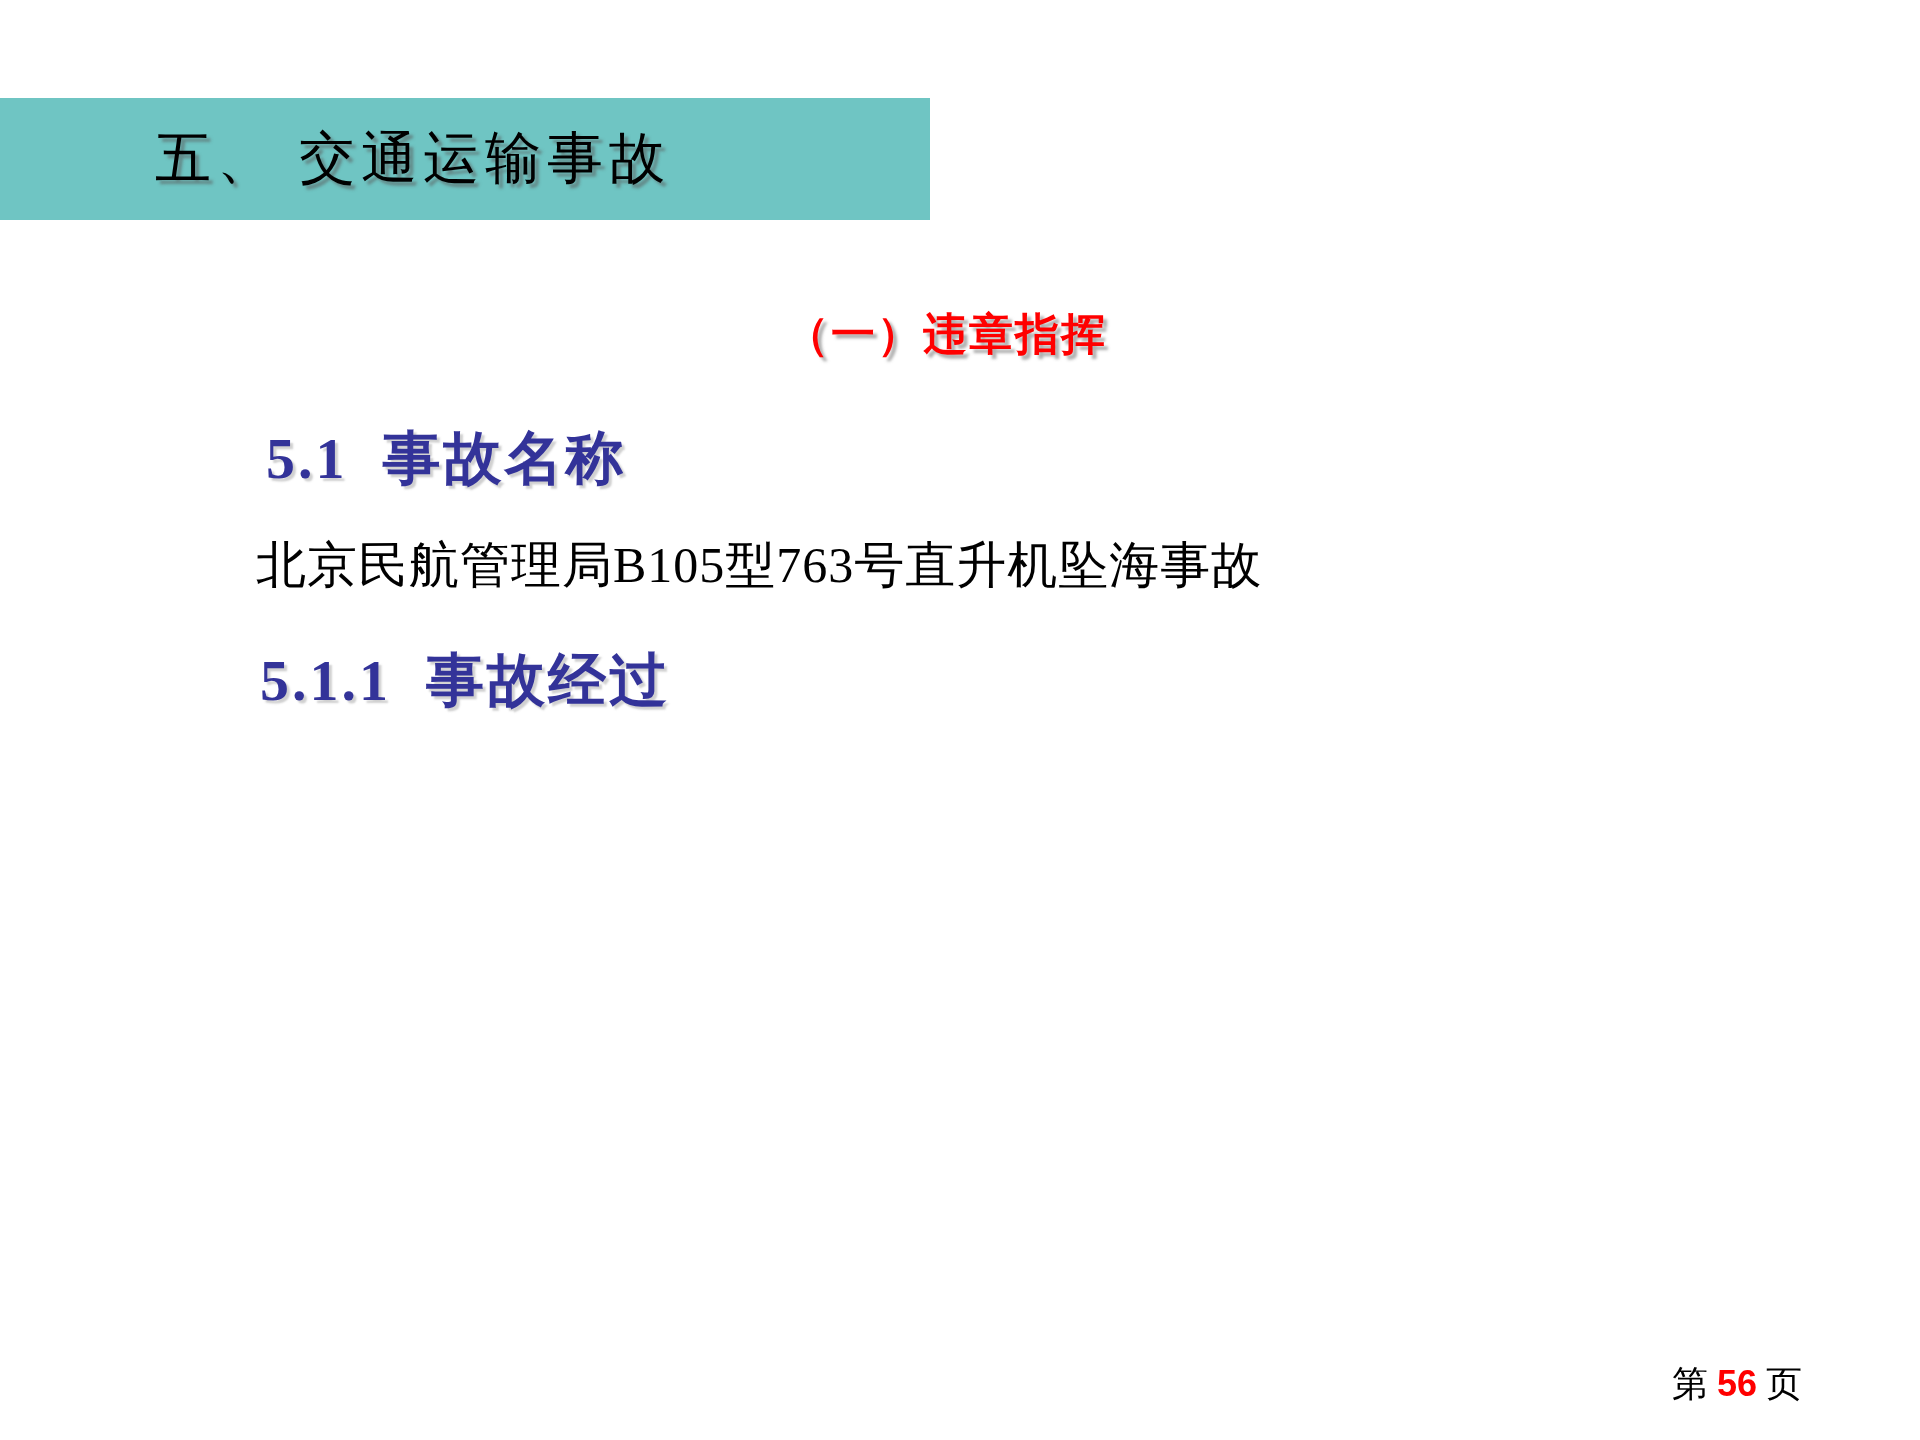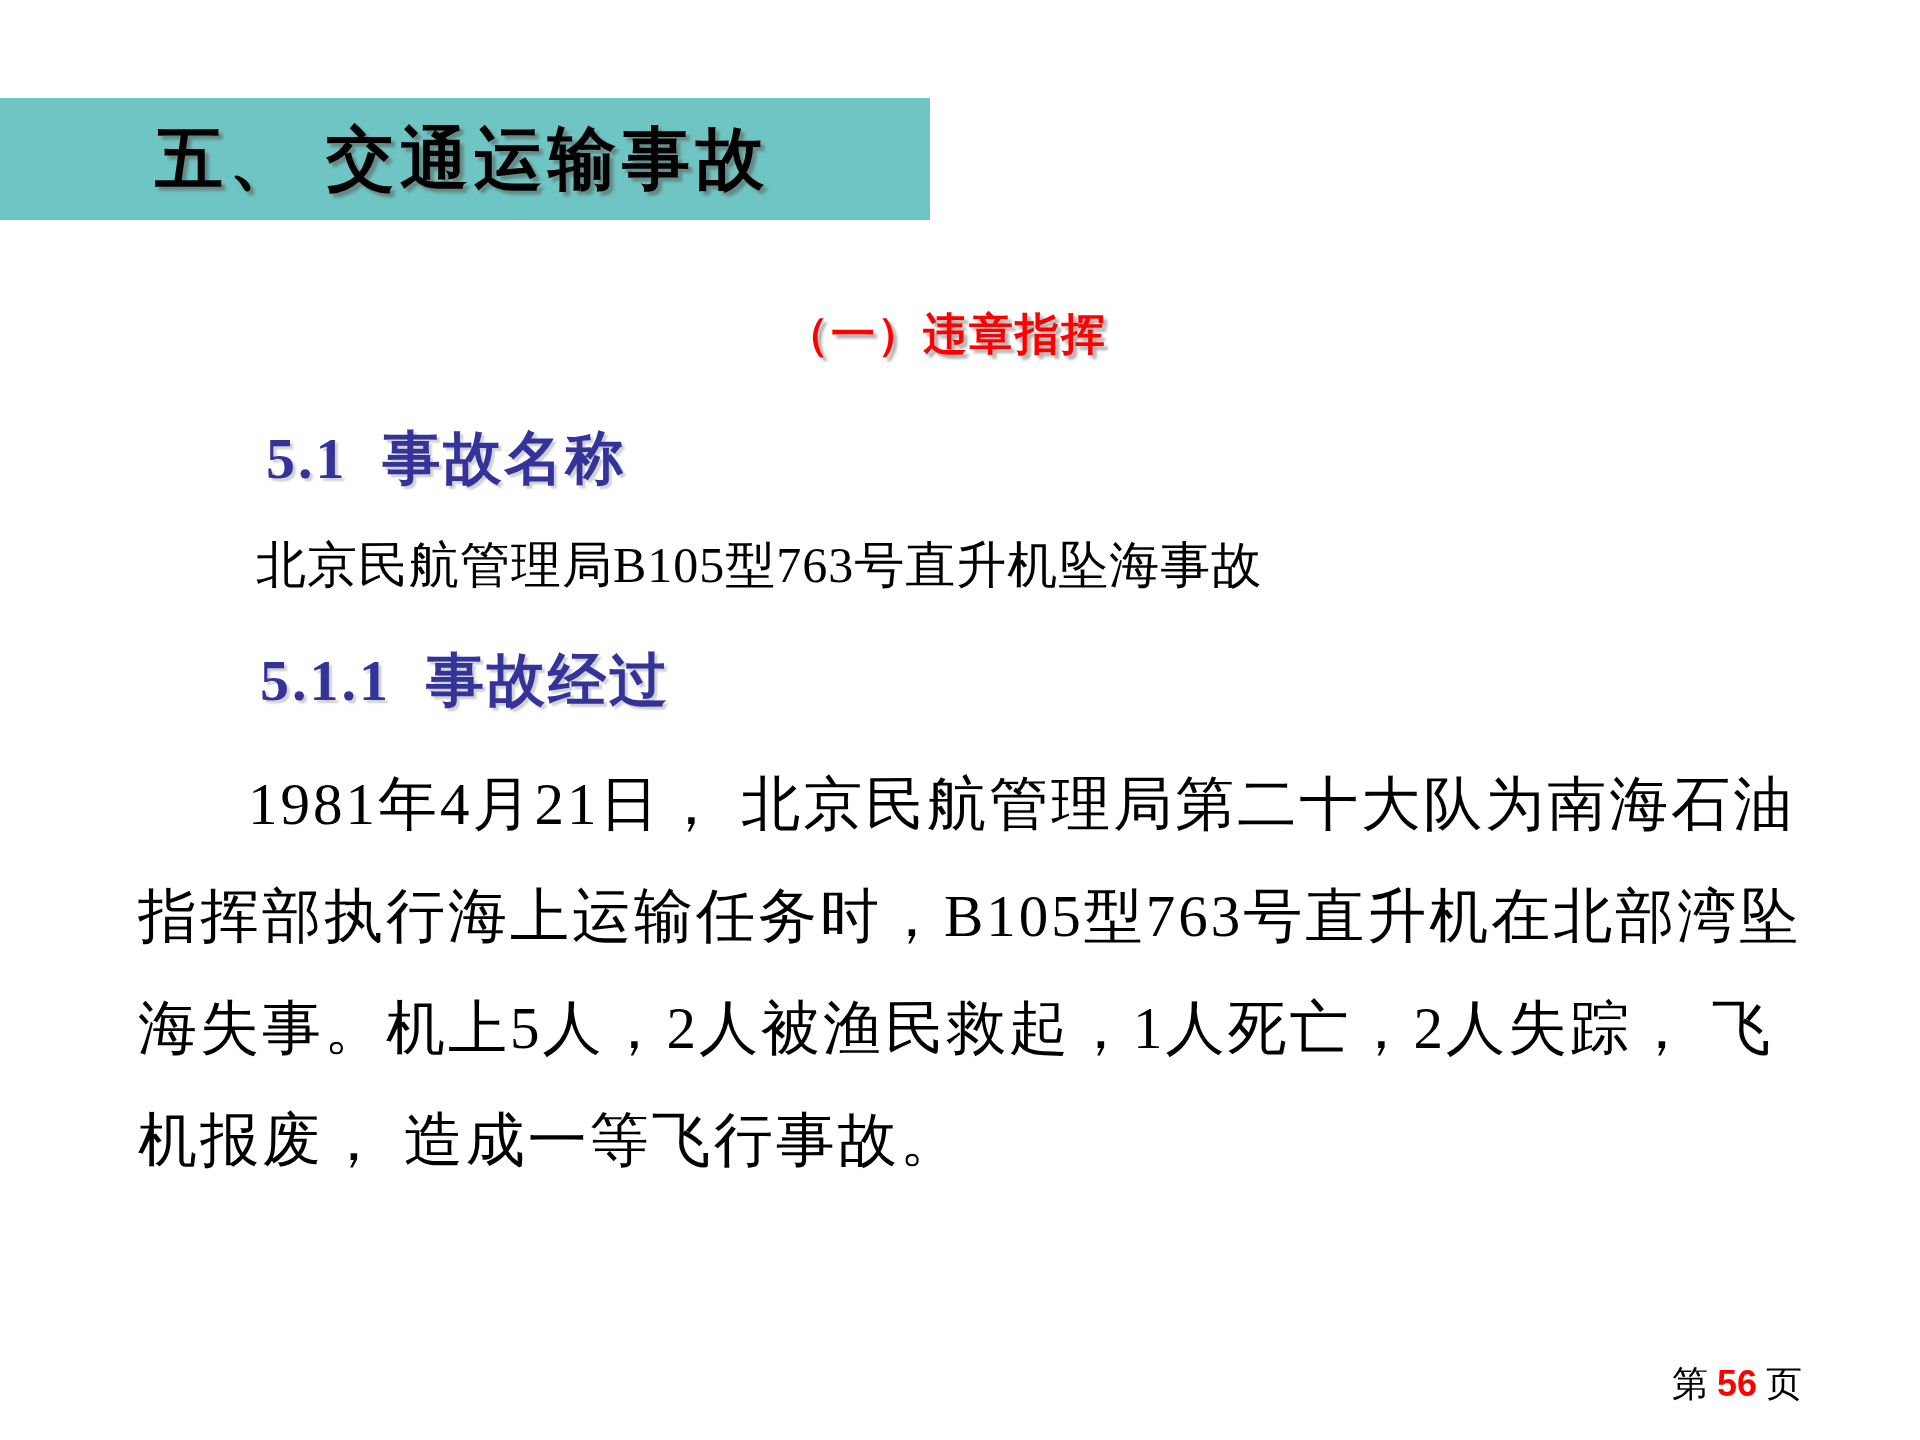--- a/index.html
+++ b/index.html
@@ -25,22 +25,22 @@
   .title-bar {
     position: absolute;
     left: 0; top: 98px;
     width: 930px; height: 122px;
     background: var(--accent-teal, #6FC5C3);
     display: flex;
     align-items: center;
   }
   .title-bar .bar-title {
     padding-left: 155px;
-    font-size: 68px;
-    font-weight: bold;
+    font-size: 56px;
+    font-weight: normal;
     color: #000000;
     letter-spacing: 6px;
     white-space: pre;
     text-shadow: 4px 4px 3px rgba(90,90,90,0.55);
   }
   
   .section-title {
     position: absolute;
     left: 785px; top: 305px;
     font-size: 44px;
@@ -110,24 +110,18 @@
   </header>
 
   <div class="section-title">（一）违章指挥</div>
 
   <div class="navy-heading heading-5-1">5.1  事故名称</div>
 
   <div class="accident-name">北京民航管理局B105型763号直升机坠海事故</div>
 
   <div class="navy-heading heading-5-1-1">5.1.1  事故经过</div>
 
-  <div class="paragraph">
-    <div class="line first">1981年4月21日， 北京民航管理局第二十大队为南海石油</div>
-    <div class="line">指挥部执行海上运输任务时，B105型763号直升机在北部湾坠</div>
-    <div class="line">海失事。机上5人，2人被渔民救起，1人死亡，2人失踪， 飞</div>
-    <div class="line">机报废， 造成一等飞行事故。</div>
-  </div>
 
   <footer class="page-footer">
     <span>第 </span><span class="page-num">56</span><span> 页</span>
   </footer>
 
 </div>
 
 </body></html>

